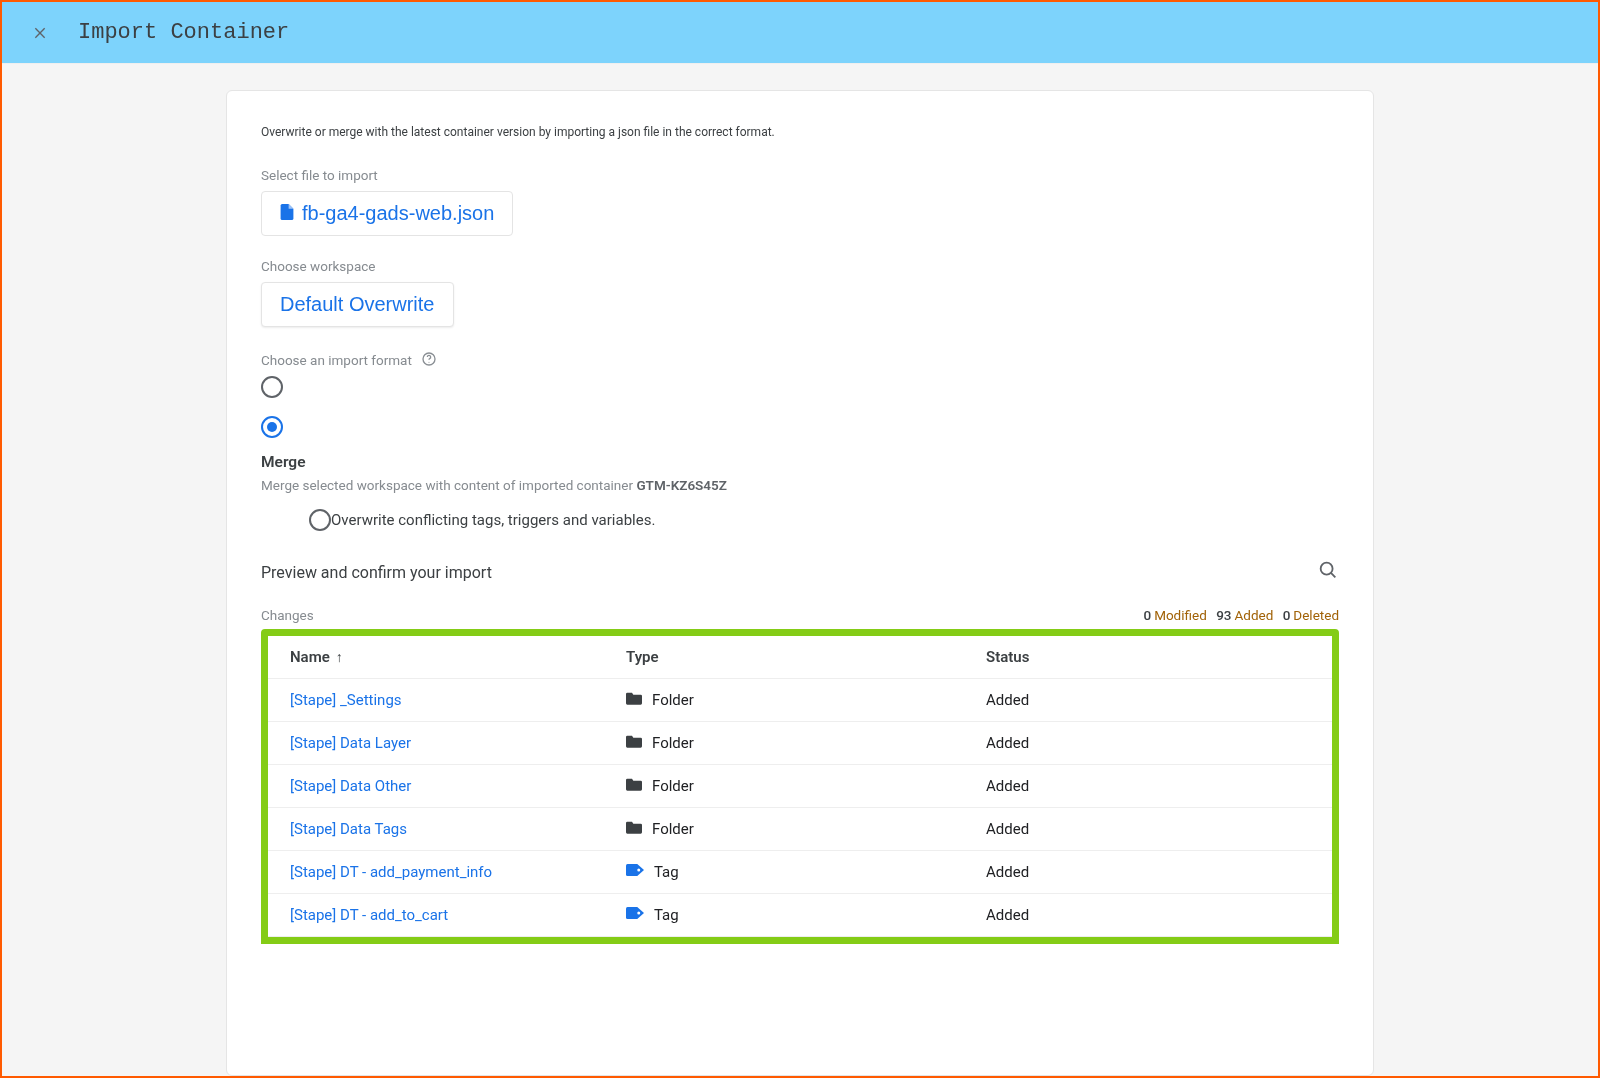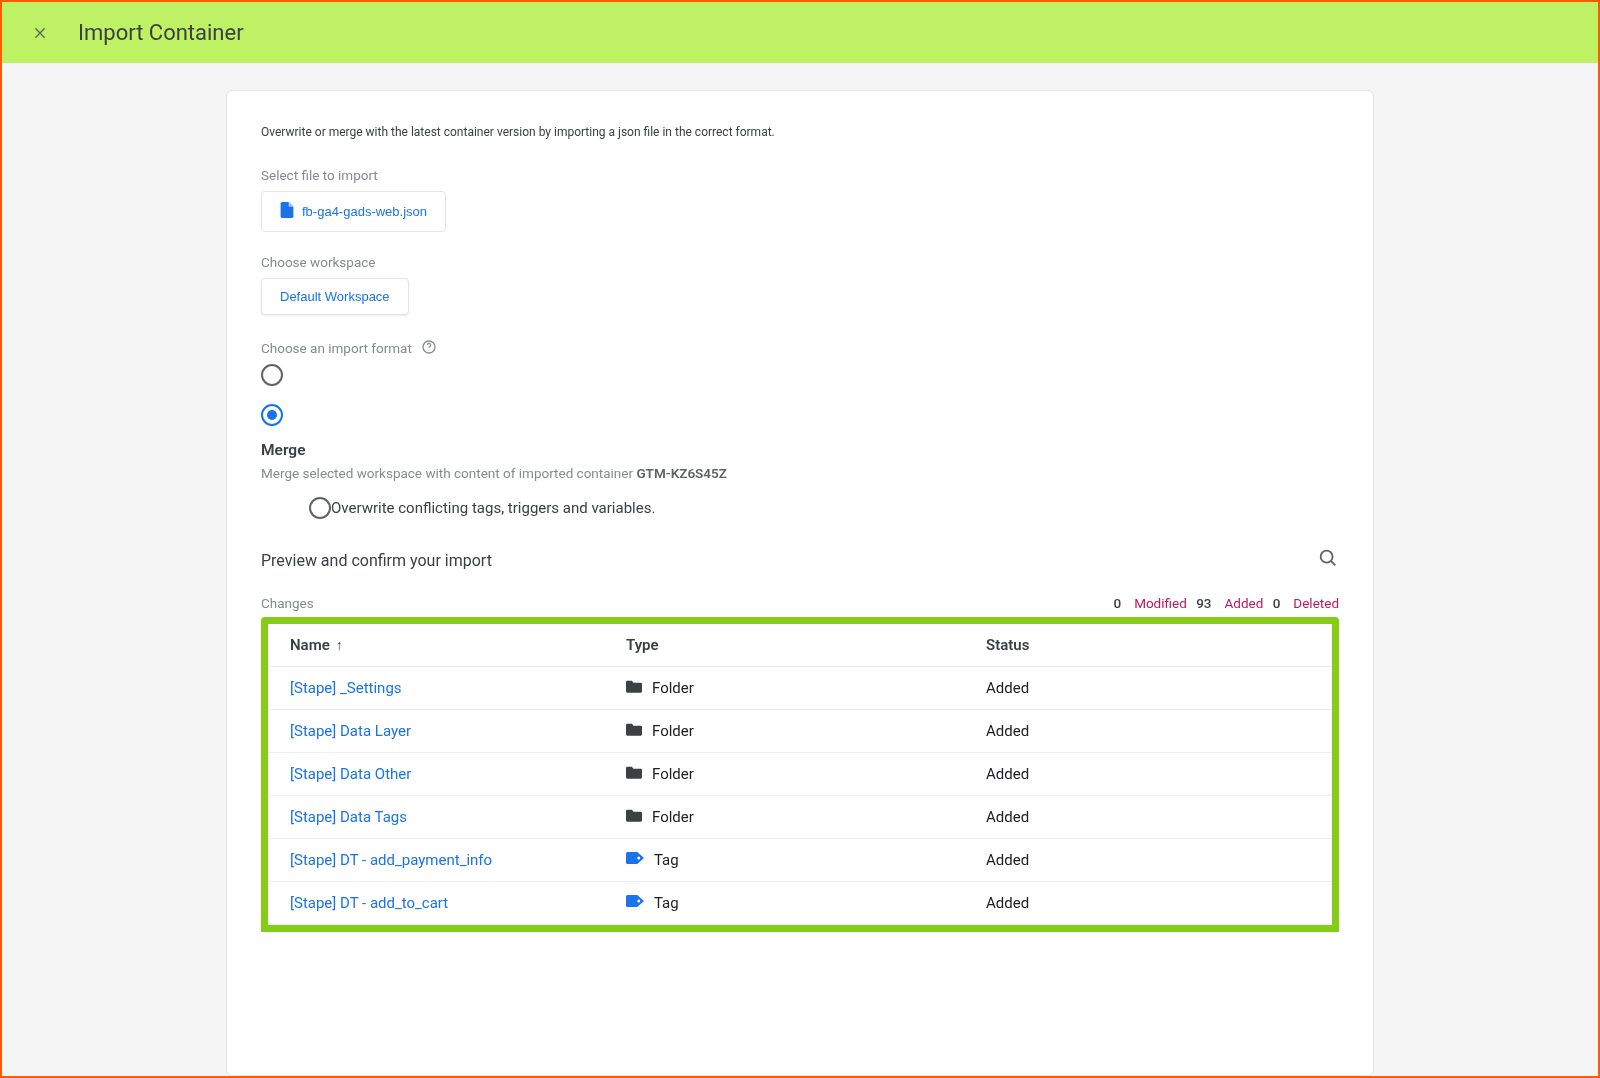--- a/index.html
+++ b/index.html
@@ -11,21 +11,22 @@
     height: 1078px;
     border: 2px solid #ff5a00;
     overflow: hidden;
     position: relative;
   }
   .header {
     display: flex;
     align-items: center;
     padding: 18px 28px;
     border-bottom: 1px solid #efefef;
-    background: #bef264;
+    background: #7dd3fc;
+    font-family: Liberation Mono, monospace;
   }
   .close-x {
     width: 20px; height: 20px;
     display:flex; align-items:center; justify-content:center;
     color:#5f6368; font-size:18px; cursor:pointer;
     margin-right: 28px;
   }
   .close-x svg { width: 16px; height: 16px; }
   .title {
     font-size: 22px;
@@ -57,21 +58,21 @@
     color: #868b90;
     margin-bottom: 8px;
   }
   .chip-btn {
     display:inline-flex;
     align-items:center;
     gap:8px;
     border:1px solid #e4e4e4;
     border-radius:4px;
     padding: 10px 18px;
-    font-size:13px;
+    font-size:20px;
     color:#1a73e8;
     background:#fff;
     cursor:pointer;
     margin-bottom: 22px;
   }
   .chip-btn.ws {
     box-shadow: 0 1px 2px rgba(0,0,0,0.08);
   }
   .file-icon {
     width:14px; height:16px;
@@ -131,21 +132,21 @@
   }
   .preview-head .ptxt { font-size:16px; color:#3c4043;}
   .search-ic { width:22px; height:22px; color:#5f6368; cursor:pointer;}
   .changes-row {
     display:flex; justify-content:space-between; align-items:baseline;
     margin-top:22px;
     font-size:13.5px;
   }
   .changes-row .lbl { color:#868b90;}
   .stats span.num { color:#3c4043; font-weight:500; margin-left:6px;}
-  .stats span.word { color:#be185d; margin-left:13px;}
+  .stats span.word { color:#a16207; margin-left:3px;}
   .table {
     border:7px solid #84cc16;
     border-radius:4px 4px 0 0;
     margin-top:6px;
     width:100%;
   }
   .trow {
     display:flex;
     align-items:center;
     border-bottom:1px solid #eee;
@@ -185,21 +186,21 @@
         <svg class="file-icon" viewBox="0 0 16 20" fill="#1a73e8">
           <path d="M2 0h8l6 6v12a2 2 0 0 1-2 2H2a2 2 0 0 1-2-2V2a2 2 0 0 1 2-2z"></path>
           <path d="M10 0v6h6" fill="#9ec3f7"></path>
         </svg>
       </span>
       <span>fb-ga4-gads-web.json</span>
     </button>
 
     <div class="section-label">Choose workspace</div>
     <button class="chip-btn ws">
-      <span>Default Workspace</span>
+      <span>Default Overwrite</span>
     </button>
 
     <div class="section-label">
       <span>Choose an import format</span>
       <span class="help-icon">
         <svg viewBox="0 0 24 24" width="16" height="16" fill="none" stroke="currentColor" stroke-width="2">
           <circle cx="12" cy="12" r="9"></circle>
           <path d="M9.5 9a2.5 2.5 0 1 1 3.5 2.3c-.9.4-1 .9-1 1.7"></path>
           <circle cx="12" cy="17" r="0.8" fill="currentColor" stroke="none"></circle>
         </svg>

